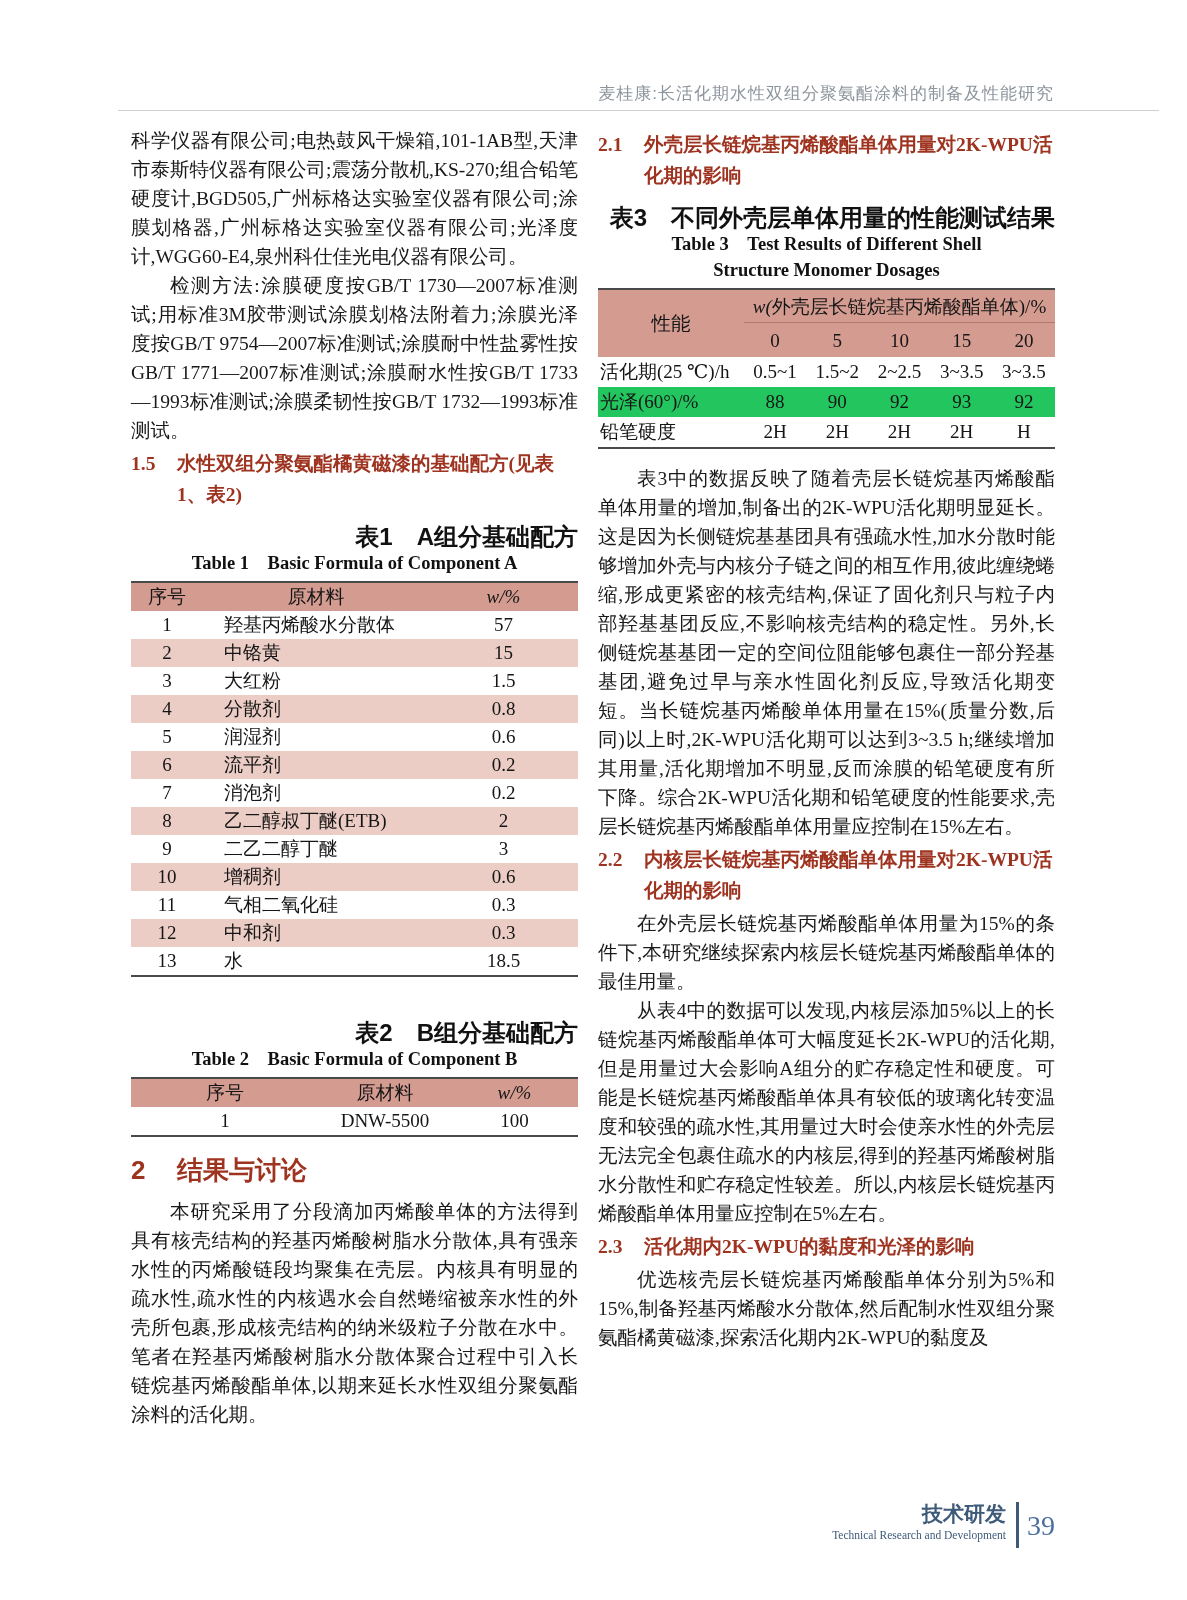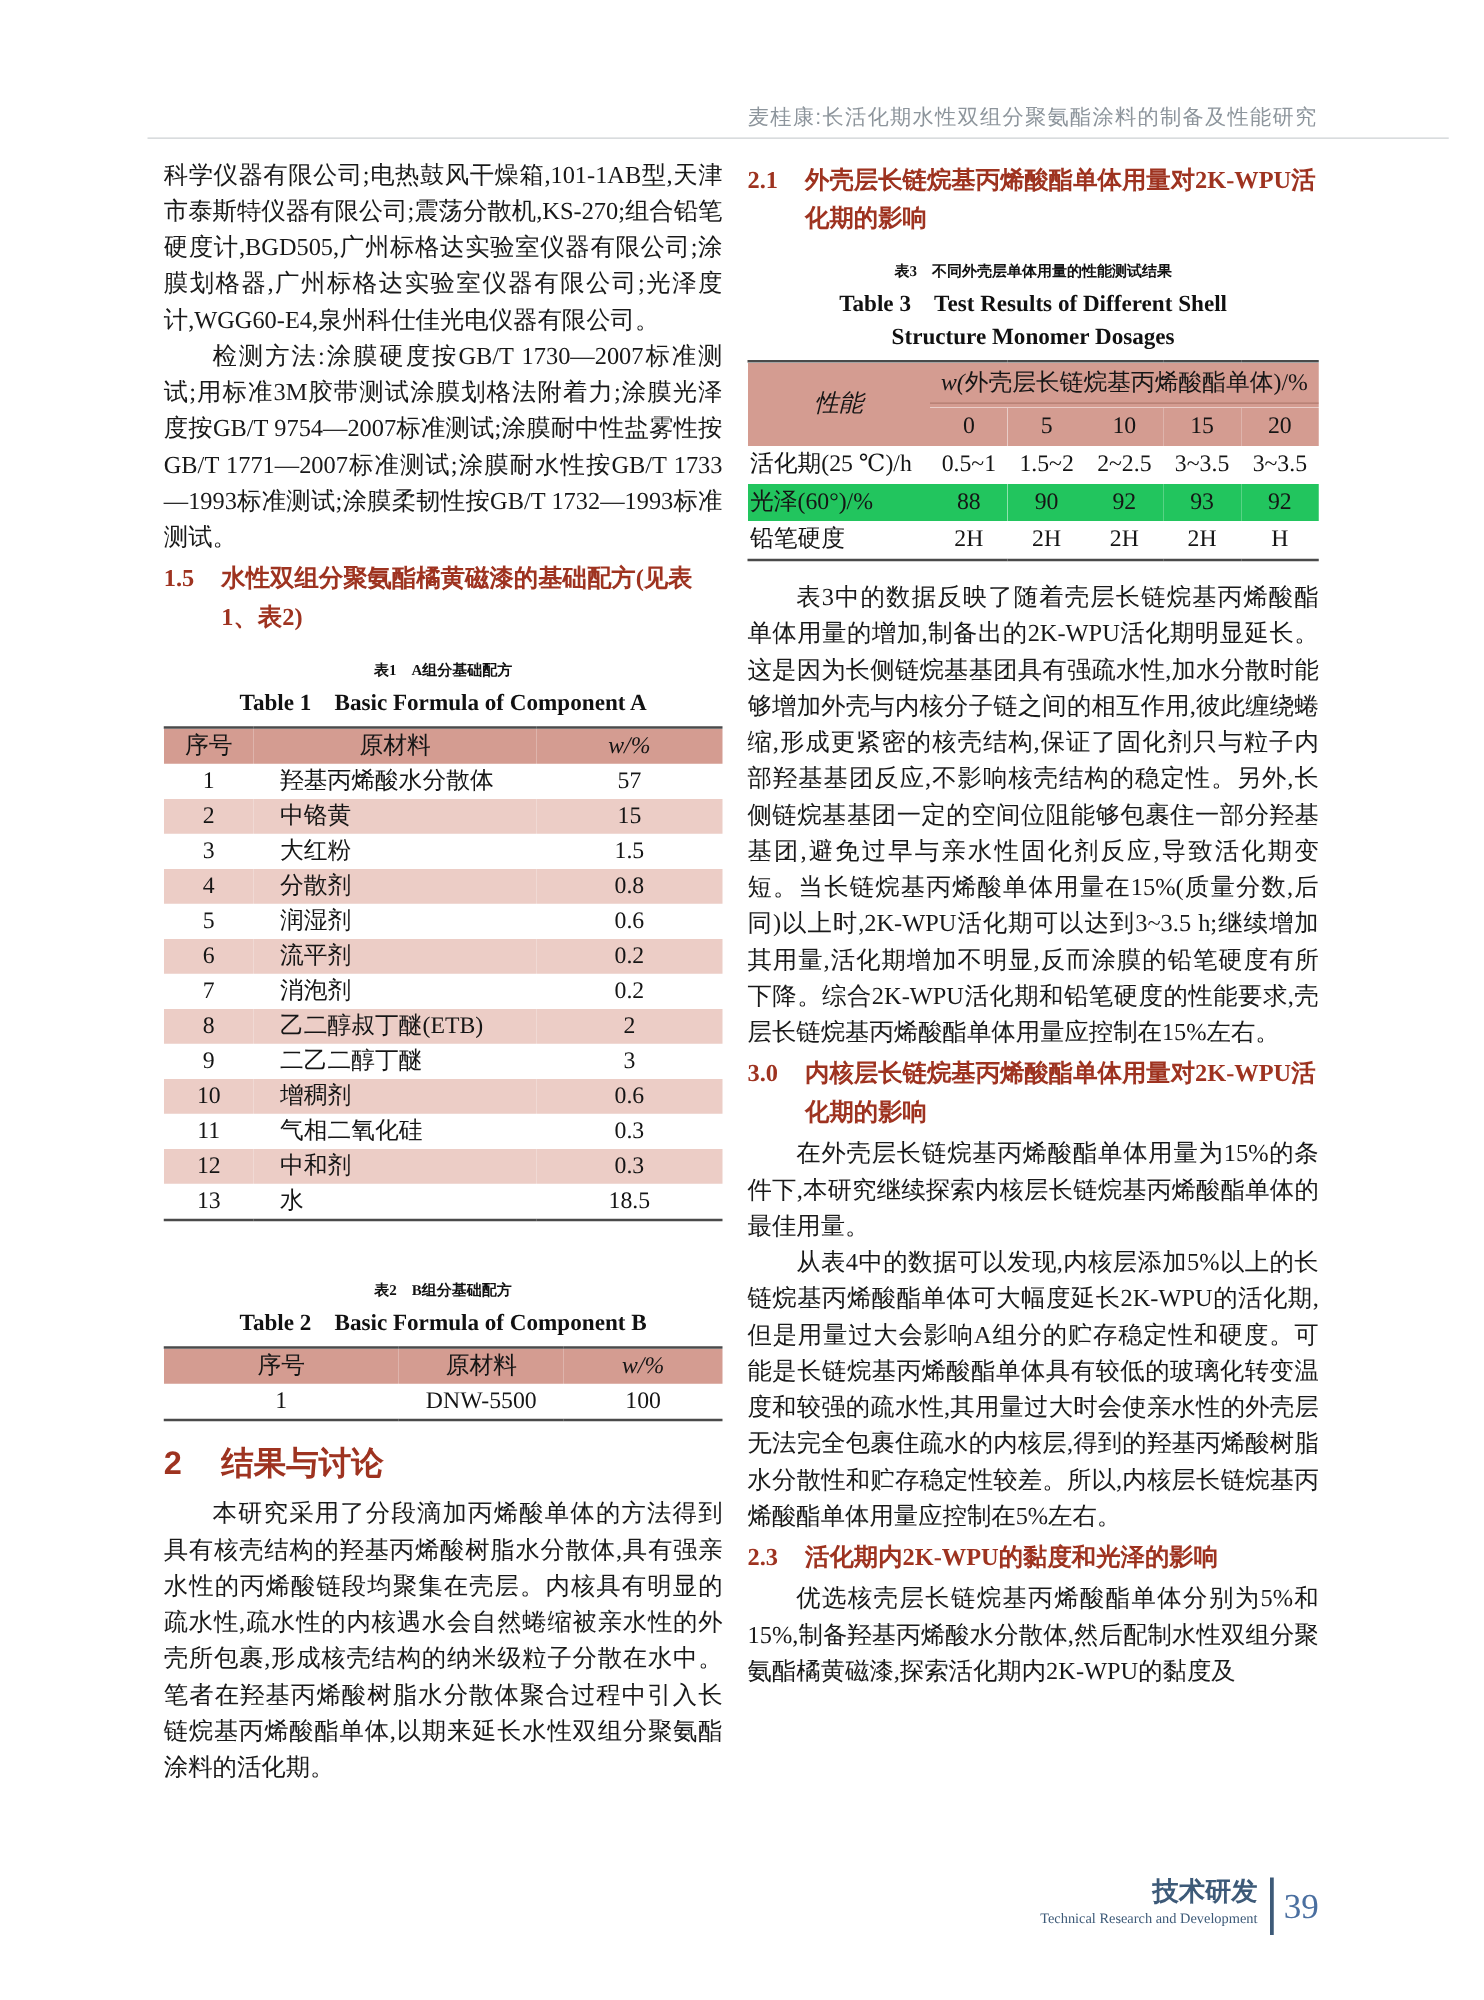--- a/index.html
+++ b/index.html
@@ -31,21 +31,21 @@
   .sub-heading .h-txt { flex:1; text-align:left; }
 
   .main-heading {
     display:flex; margin:15px 0 9px;
     font-family:"Liberation Sans","DejaVu Sans",sans-serif;
     font-weight:bold; font-size:26px; line-height:36px; color:#9e3320;
   }
   .main-heading .h-num { flex:0 0 46px; }
 
   .tcap { text-align:center; }
-  .tcap-zh { font-family:Liberation Serif, serif; font-weight:bold; font-size:12px; line-height:27px; color:#111; }
+  .tcap-zh { font-family:Liberation Sans, sans-serif; font-weight:bold; font-size:24px; line-height:27px; color:#111;text-align:right; }
   .tcap-en { font-family:"Liberation Serif","DejaVu Serif",serif; font-weight:bold; font-size:18.5px; line-height:26px; color:#111; }
   .mt-t1cap { margin-top:13px; }
   .mt-t2cap { margin-top:42px; }
   .mt-t3cap { margin-top:13px; }
   .mt-ratio { margin-top:25px; }
   .mt-aftert3 { margin-top:15px; }
   .t3cap-en { padding:0 34px; }
 
   table.formula-table {
     width:100%; border-collapse:collapse; table-layout:fixed;
@@ -57,21 +57,21 @@
     overflow:hidden; white-space:nowrap;
   }
   .formula-table thead th { background:#d49c91; }
   .fl { display:block; }
   .fl::first-letter { font-style:italic; }
 
   .t1 tbody tr:nth-child(even) td { background:#eccdc6; }
   .t1 td.c1 { text-align:left; padding-left:21px; }
 
   .t3 { font-size:18.5px; }
-  .t3 .perf { font-size:19.5px;font-style:italic; }
+  .t3 .perf { font-size:19.5px; }
   .t3 .spanh { padding:6px 0 3px; }
   .t3 .spanh .fl { border-bottom:1.5px solid #b07a6f; padding-bottom:4px; }
   .t3 thead .dose th { padding:4px 0 5px; }
   .t3 tbody td { padding:4px 0; }
   .t3 tbody tr:nth-child(2) td { background:#22c55e; }
   .t3 tbody td.c0 { text-align:left; padding-left:2px; }
 
   .footer { position:absolute; top:1502px; right:132px; display:flex; align-items:flex-start; }
   .f-text { text-align:right; color:#3d5a78; }
   .f-zh { font-family:"Liberation Sans","DejaVu Sans",sans-serif; font-weight:bold; font-size:21px; line-height:24px; }
@@ -276,21 +276,21 @@
           <td class="c3">2H</td>
           <td class="c4">2H</td>
           <td class="c5">H</td>
         </tr>
       </tbody>
   </table>
 
   <p class="para indent mt-aftert3">表3中的数据反映了随着壳层长链烷基丙烯酸酯单体用量的增加,制备出的2K-WPU活化期明显延长。这是因为长侧链烷基基团具有强疏水性,加水分散时能够增加外壳与内核分子链之间的相互作用,彼此缠绕蜷缩,形成更紧密的核壳结构,保证了固化剂只与粒子内部羟基基团反应,不影响核壳结构的稳定性。另外,长侧链烷基基团一定的空间位阻能够包裹住一部分羟基基团,避免过早与亲水性固化剂反应,导致活化期变短。当长链烷基丙烯酸单体用量在15%(质量分数,后同)以上时,2K-WPU活化期可以达到3~3.5 h;继续增加其用量,活化期增加不明显,反而涂膜的铅笔硬度有所下降。综合2K-WPU活化期和铅笔硬度的性能要求,壳层长链烷基丙烯酸酯单体用量应控制在15%左右。</p>
 
   <h3 class="sub-heading">
-    <span class="h-num">3.0</span>
+    <span class="h-num">2.2</span>
     <span class="h-txt">内核层长链烷基丙烯酸酯单体用量对2K-WPU活化期的影响</span>
   </h3>
   <p class="para indent">在外壳层长链烷基丙烯酸酯单体用量为15%的条件下,本研究继续探索内核层长链烷基丙烯酸酯单体的最佳用量。</p>
   <p class="para indent">从表4中的数据可以发现,内核层添加5%以上的长链烷基丙烯酸酯单体可大幅度延长2K-WPU的活化期,但是用量过大会影响A组分的贮存稳定性和硬度。可能是长链烷基丙烯酸酯单体具有较低的玻璃化转变温度和较强的疏水性,其用量过大时会使亲水性的外壳层无法完全包裹住疏水的内核层,得到的羟基丙烯酸树脂水分散性和贮存稳定性较差。所以,内核层长链烷基丙烯酸酯单体用量应控制在5%左右。</p>
 
   <h3 class="sub-heading">
     <span class="h-num">2.3</span>
     <span class="h-txt">活化期内2K-WPU的黏度和光泽的影响</span>
   </h3>
   <p class="para indent">优选核壳层长链烷基丙烯酸酯单体分别为5%和15%,制备羟基丙烯酸水分散体,然后配制水性双组分聚氨酯橘黄磁漆,探索活化期内2K-WPU的黏度及</p>

